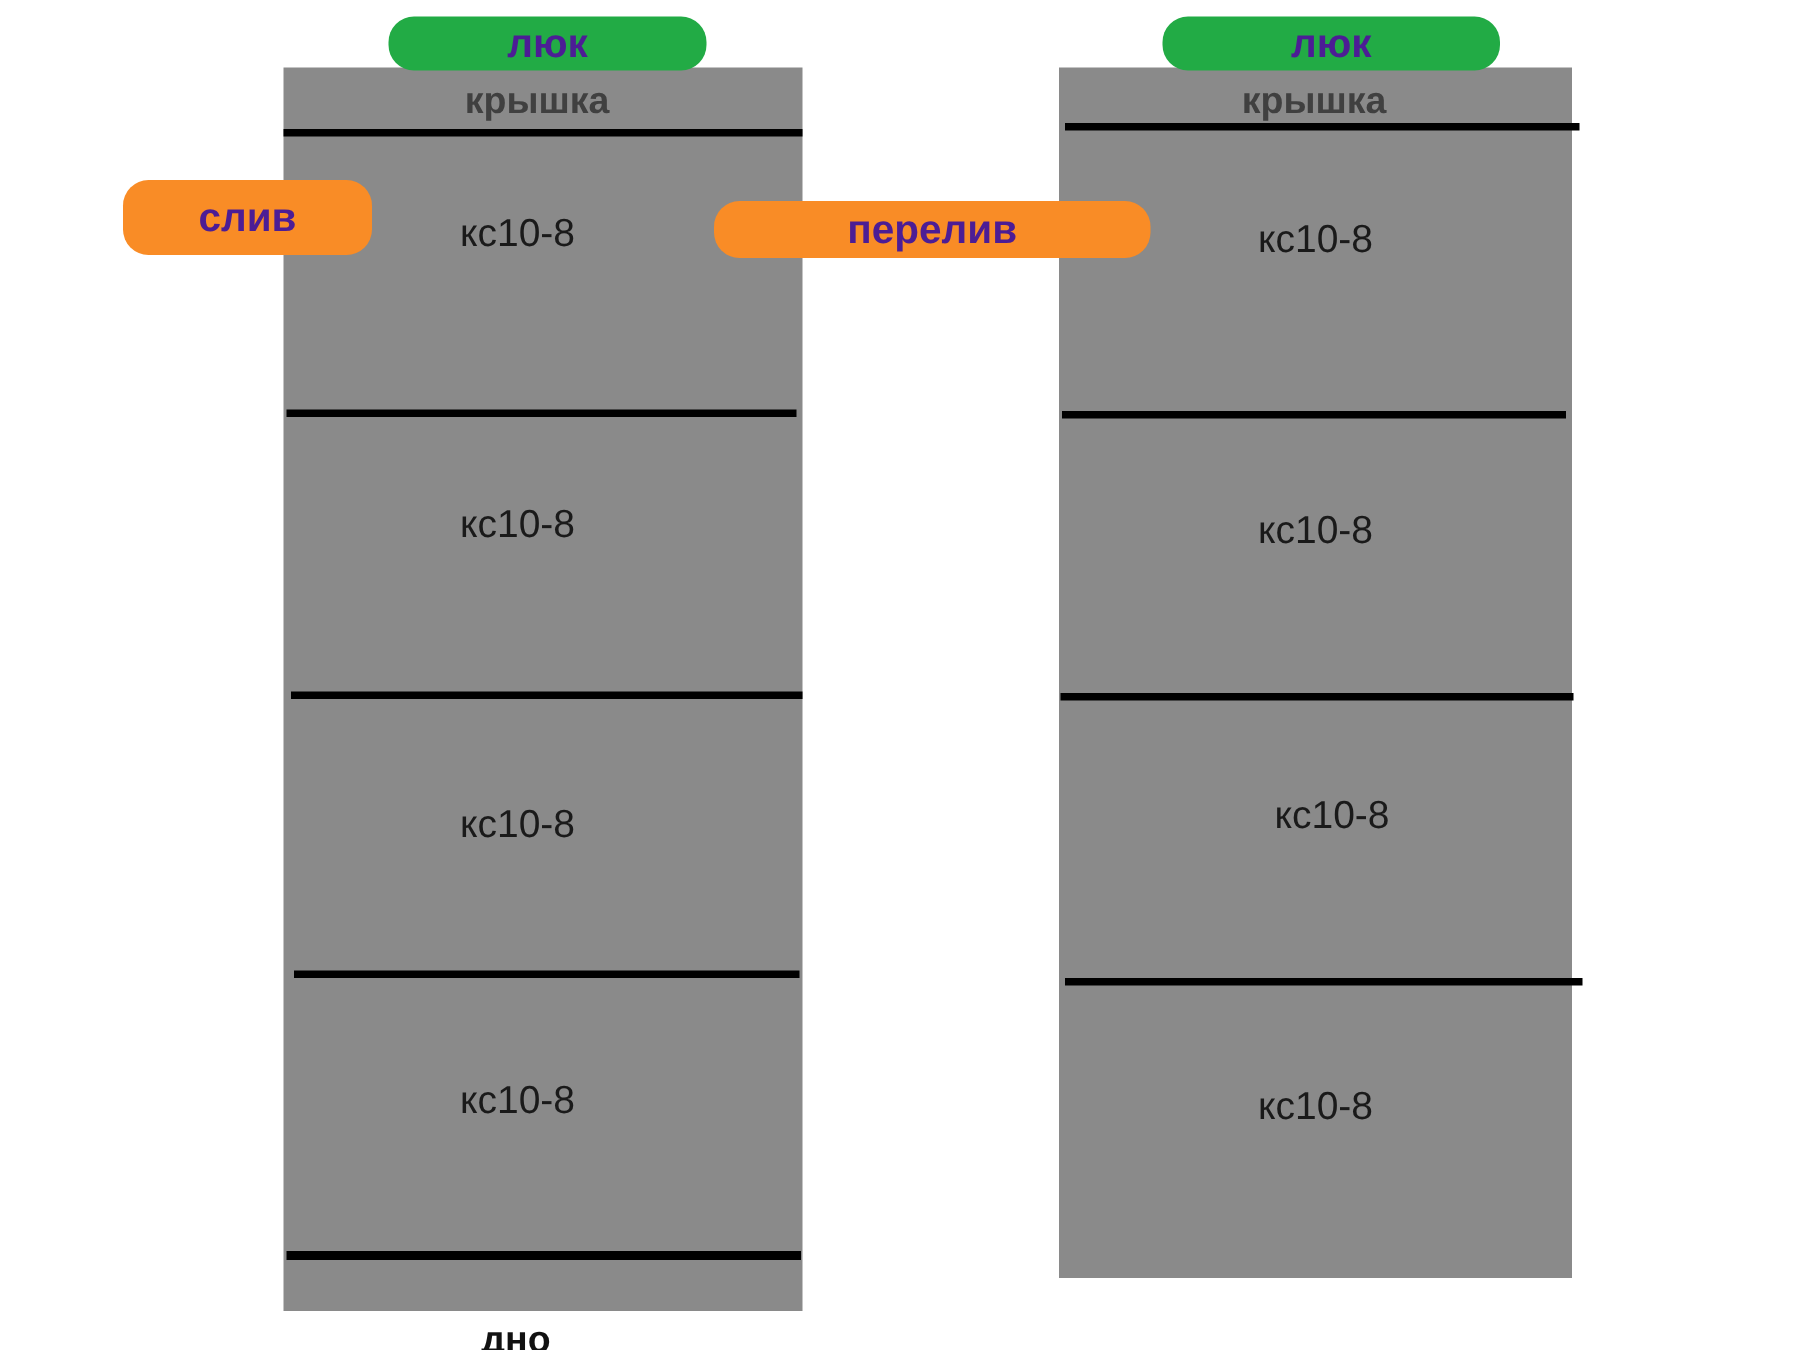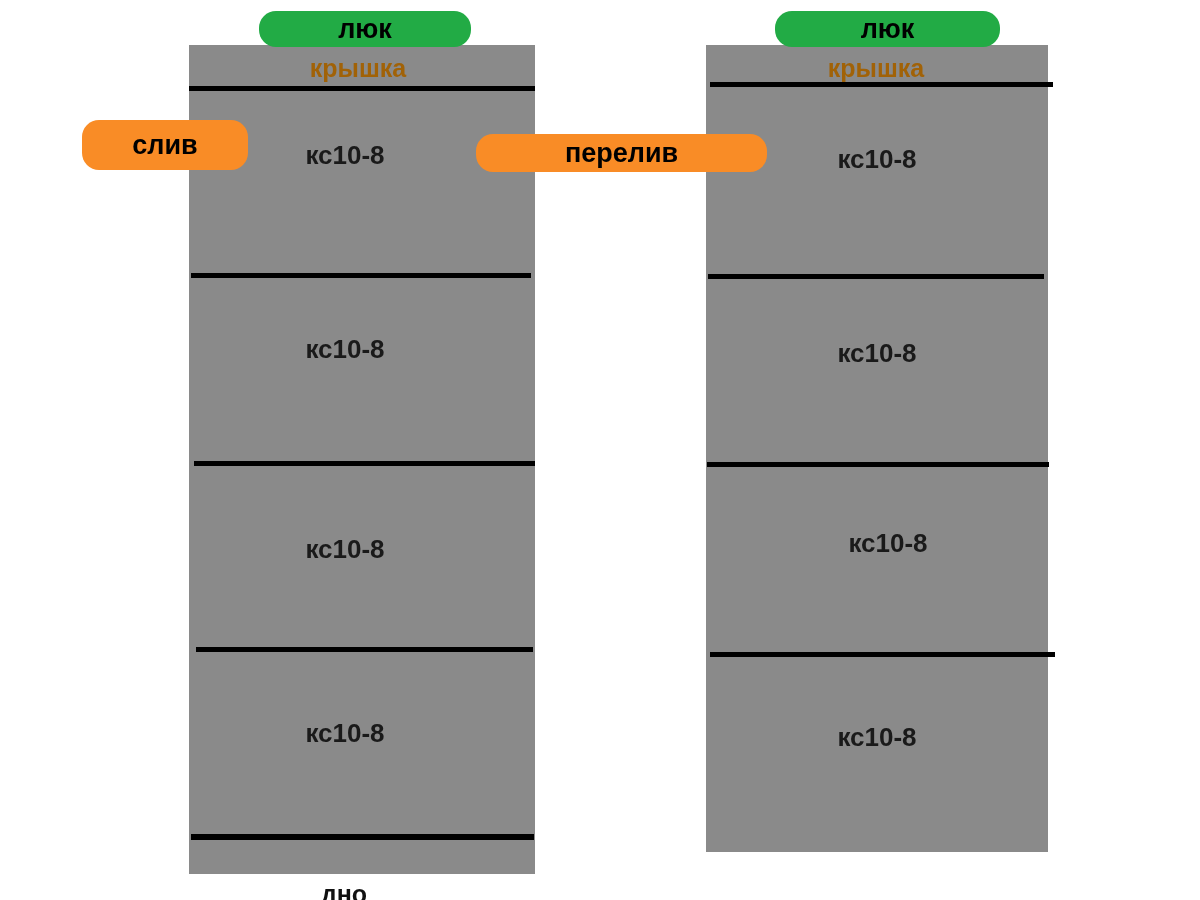--- a/index.html
+++ b/index.html
@@ -30,30 +30,30 @@
     height: 5px;
   }
   .divider.thick {
     height: 6px;
   }
 
   
   .ring-label {
     position: absolute;
     color: #1a1a1a;
-    font-weight: bold;
+    font-weight: normal;
     font-size: 26px;
     line-height: 1;
     white-space: nowrap;
     transform: translate(-50%, -50%);
     text-align: left;
   }
   .cover-label {
     position: absolute;
-    color: #a16207;
+    color: #404040;
     font-weight: bold;
     font-size: 25px;
     line-height: 1;
     white-space: nowrap;
     transform: translate(-50%, -50%);
   }
   .bottom-label {
     position: absolute;
     color: #111111;
     font-weight: bold;
@@ -63,21 +63,21 @@
     transform: translate(-50%, -50%);
   }
 
   
   .callout {
     position: absolute;
     display: flex;
     align-items: center;
     justify-content: center;
     font-weight: bold;
-    color: #000000;
+    color: #4c1d95;
     line-height: 1;
     white-space: nowrap;
     border-radius: 17px;
   }
   .callout-hatch {
     background: #22ab45;
     font-size: 27px;
   }
   .callout-pipe {
     background: #f98c26;

